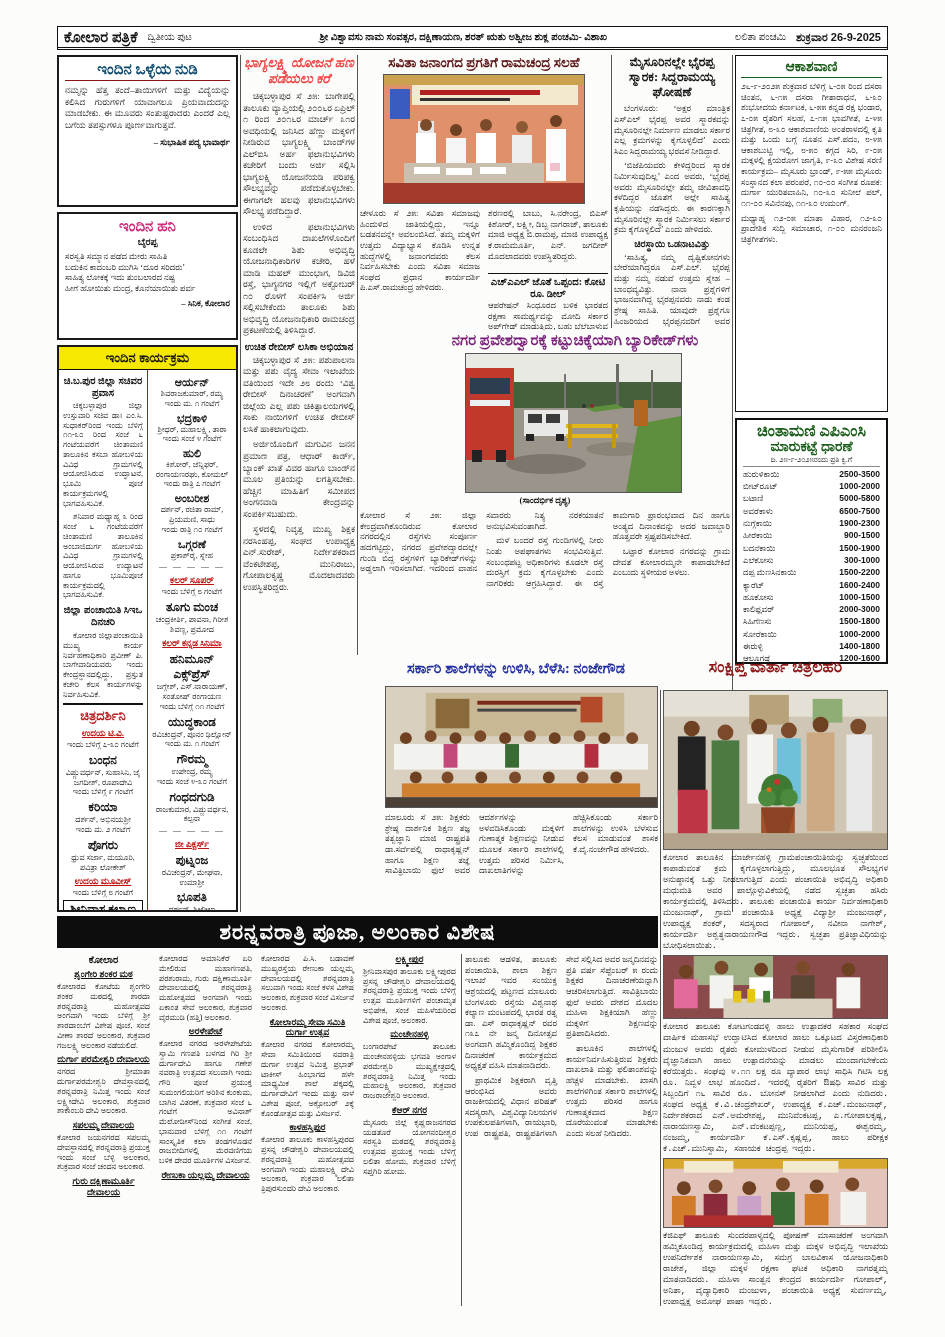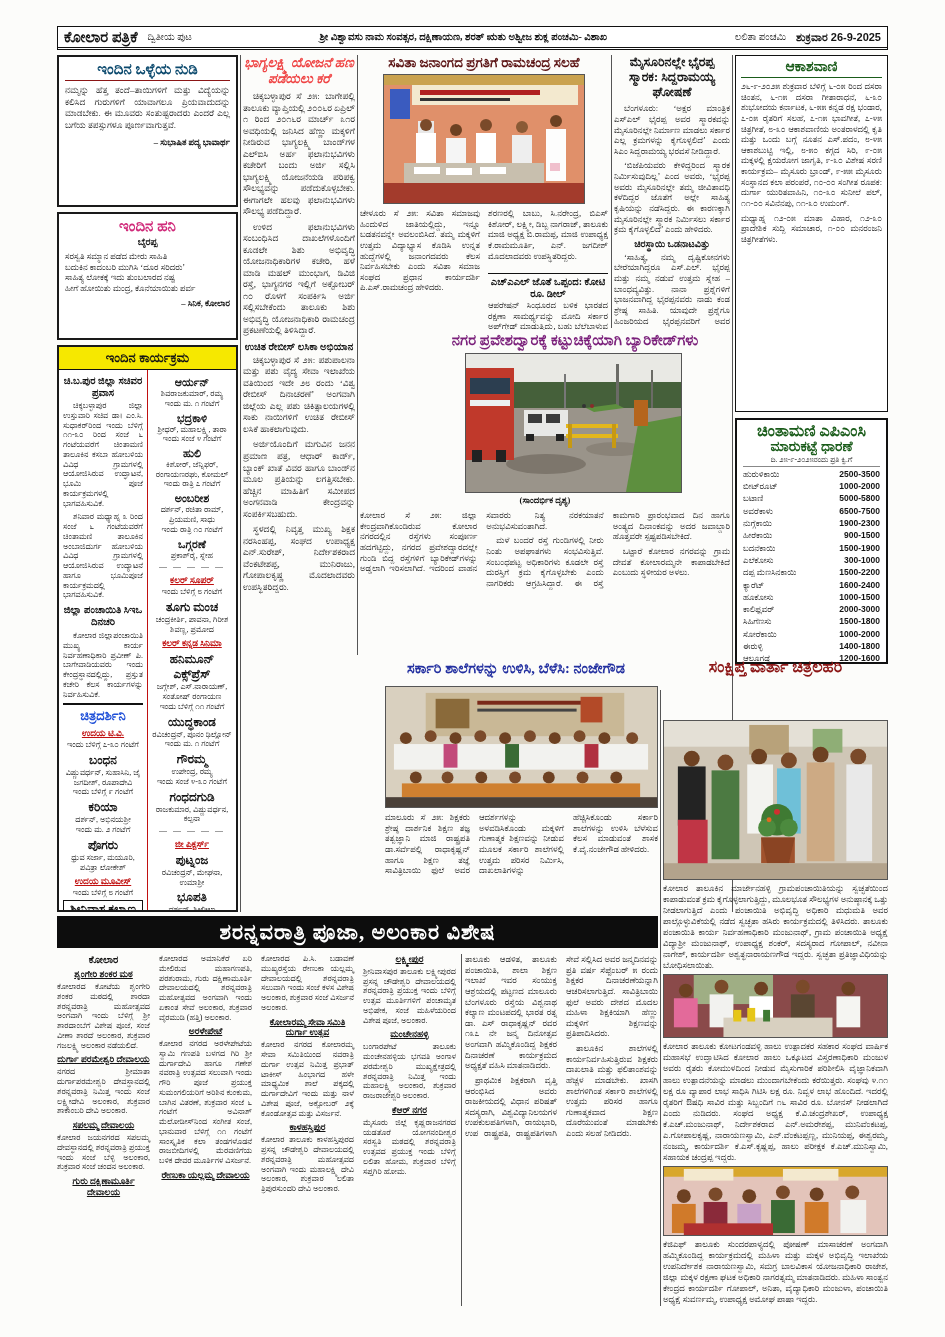--- a/index.html
+++ b/index.html
@@ -63,21 +63,21 @@
 <div class="abs box" style="left:57px;top:345px;width:181px;height:567px;overflow:hidden;">
   <div class="hl" style="background:#f6e800;font-size:13px;padding:3px 0;border-bottom:1.5px solid #111;font-family:'Liberation Sans',sans-serif;">ಇಂದಿನ ಕಾರ್ಯಕ್ರಮ</div>
   <div style="display:flex;height:540px;">
 
     <div style="width:50%;padding:3px 4px;border-right:1.5px solid #c01010;overflow:hidden;">
       <div class="hl" style="font-size:10px;margin:2px 0;">ಚಿ.ಬ.ಪುರ ಜಿಲ್ಲಾ ಸಚಿವರ ಪ್ರವಾಸ</div>
       <p class="t8 j">ಚಿಕ್ಕಬಳ್ಳಾಪುರ ಜಿಲ್ಲಾ ಉಸ್ತುವಾರಿ ಸಚಿವ ಡಾ। ಎಂ.ಸಿ. ಸುಧಾಕರ್‌ರಿಂದ ಇಂದು ಬೆಳಿಗ್ಗೆ ೧೧-೩೦ ರಿಂದ ಸಂಜೆ ೬ ಗಂಟೆಯವರೆಗೆ ಚಿಂತಾಮಣಿ ತಾಲೂಕಿನ ಕಸಬಾ ಹೋಬಳಿಯ ವಿವಿಧ ಗ್ರಾಮಗಳಲ್ಲಿ ಆಯೋಜಿಸಿರುವ ಉದ್ಘಾಟನೆ, ಭೂಮಿ ಪೂಜೆ ಕಾರ್ಯಕ್ರಮಗಳಲ್ಲಿ ಭಾಗವಹಿಸುವಿಕೆ.</p>
       <p class="t8 j">ಶನಿವಾರ ಮಧ್ಯಾಹ್ನ ೩ ರಿಂದ ಸಂಜೆ ೬ ಗಂಟೆಯವರೆಗೆ ಚಿಂತಾಮಣಿ ತಾಲೂಕಿನ ಅಂಬಾಜಿದುರ್ಗ ಹೋಬಳಿಯ ವಿವಿಧ ಗ್ರಾಮಗಳಲ್ಲಿ ಆಯೋಜಿಸಿರುವ ಉದ್ಯಾಟನೆ ಹಾಗೂ ಭೂಮಿಪೂಜೆ ಕಾರ್ಯಕ್ರಮದಲ್ಲಿ ಭಾಗವಹಿಸುವಿಕೆ.</p>
       <div class="hl" style="font-size:10px;margin:3px 0;">ಜಿಲ್ಲಾ ಪಂಚಾಯಿತಿ ಸಿಇಒ ದಿನಚರಿ</div>
       <p class="t8 j">ಕೋಲಾರ ಜಿಲ್ಲಾಪಂಚಾಯಿತಿ ಮುಖ್ಯ ಕಾರ್ಯ ನಿರ್ವಹಣಾಧಿಕಾರಿ ಪ್ರವೀಣ್ ಪಿ. ಬಾಗೇವಾಡಿಯವರು ಇಂದು ಕೇಂದ್ರಸ್ಥಾನದಲ್ಲಿದ್ದು, ಪ್ರಸ್ತುತ ಕಚೇರಿ ಕೆಲಸ ಕಾರ್ಯಗಳನ್ನು ನಿರ್ವಹಿಸುವಿಕೆ.</p>
-      <div class="hl" style="color:#1d4ed8;font-size:13px;border-top:2px solid #111;padding-top:3px;margin-top:3px;font-family:Liberation Serif, serif;">ಚಿತ್ರದರ್ಶಿನಿ</div>
+      <div class="hl" style="color:#b91c1c;font-size:13px;border-top:2px solid #111;padding-top:3px;margin-top:3px;font-family:Liberation Serif, serif;">ಚಿತ್ರದರ್ಶಿನಿ</div>
       <div class="chan">ಉದಯ ಟಿ.ವಿ.</div>
       <div class="tht">ಇಂದು ಬೆಳಿಗ್ಗೆ ೭-೩೦ ಗಂಟೆಗೆ</div>
       <div class="thn">ಬಂಧನ</div>
       <div class="thc">ವಿಷ್ಣುವರ್ಧನ್, ಸುಹಾಸಿನಿ, ಜೈ ಜಗದೀಶ್, ರೂಪಾದೇವಿ</div>
       <div class="tht">ಇಂದು ಬೆಳಿಗ್ಗೆ ೯ ಗಂಟೆಗೆ</div>
       <div class="thn">ಕರಿಯಾ</div>
       <div class="thc">ದರ್ಶನ್, ಅಭಿನಯಶ್ರೀ</div>
       <div class="tht">ಇಂದು ಮ. ೨ ಗಂಟೆಗೆ</div>
       <div class="thn">ಪೊಗರು</div>
       <div class="thc">ಧ್ರುವ ಸರ್ಜಾ, ಮಯೂರಿ, ಪವಿತ್ರಾ ಲೋಕೇಶ್</div>
@@ -391,21 +391,21 @@
 </div>
 
 <div class="abs cols2 t85 j overflow" style="left:465px;top:954px;width:193px;height:352px;">
   <p class="ni">ತಾಲೂಕು ಆಡಳಿತ, ತಾಲೂಕು ಪಂಚಾಯಿತಿ, ಶಾಲಾ ಶಿಕ್ಷಣ ಇಲಾಖೆ ಇವರ ಸಂಯುಕ್ತ ಆಶ್ರಯದಲ್ಲಿ ಪಟ್ಟಣದ ಮಾಲೂರು ಬೆಂಗಳೂರು ರಸ್ತೆಯ ವಿಶ್ವನಾಥ ಕಲ್ಯಾಣ ಮಂಟಪದಲ್ಲಿ ಭಾರತ ರತ್ನ ಡಾ. ಎಸ್ ರಾಧಾಕೃಷ್ಣನ್ ರವರ ೧೩೭ ನೇ ಜನ್ಮ ದಿನೋತ್ಸವ ಅಂಗವಾಗಿ ಹಮ್ಮಿಕೊಂಡಿದ್ದ ಶಿಕ್ಷಕರ ದಿನಾಚರಣೆ ಕಾರ್ಯಕ್ರಮದ ಅಧ್ಯಕ್ಷತೆ ವಹಿಸಿ ಮಾತನಾಡಿದರು.</p>
   <p>ಪ್ರಾಥಮಿಕ ಶಿಕ್ಷಕರಾಗಿ ವೃತ್ತಿ ಆರಂಭಿಸಿದ ಅವರು ರಾಜಕೀಯದಲ್ಲಿ ವಿಧಾನ ಪರಿಷತ್ ಸದಸ್ಯರಾಗಿ, ವಿಶ್ವವಿದ್ಯಾನಿಲಯಗಳ ಉಪಕುಲಪತಿಗಳಾಗಿ, ರಾಯಭಾರಿ, ಉಪ ರಾಷ್ಟ್ರಪತಿ, ರಾಷ್ಟ್ರಪತಿಗಳಾಗಿ ಸೇವೆ ಸಲ್ಲಿಸಿದ ಅವರ ಜನ್ಮದಿನವನ್ನು ಪ್ರತಿ ವರ್ಷ ಸೆಪ್ಟೆಂಬರ್ ೫ ರಂದು ಶಿಕ್ಷಕರ ದಿನಾಚರಣೆಯನ್ನಾಗಿ ಆಚರಿಸಲಾಗುತ್ತಿದೆ. ಸಾವಿತ್ರಿಬಾಯಿ ಫುಲೆ ಅವರು ದೇಶದ ಮೊದಲ ಮಹಿಳಾ ಶಿಕ್ಷಕಿಯಾಗಿ ಹೆಣ್ಣು ಮಕ್ಕಳಿಗೆ ಶಿಕ್ಷಣವನ್ನು ಪ್ರತಿಪಾದಿಸಿದರು.</p>
   <p>ತಾಲೂಕಿನ ಶಾಲೆಗಳಲ್ಲಿ ಕಾರ್ಯನಿರ್ವಹಿಸುತ್ತಿರುವ ಶಿಕ್ಷಕರು ದಾಖಲಾತಿ ಮತ್ತು ಫಲಿತಾಂಶವನ್ನು ಹೆಚ್ಚಳ ಮಾಡಬೇಕು. ಖಾಸಗಿ ಶಾಲೆಗಳಿಗಿಂತ ಸರ್ಕಾರಿ ಶಾಲೆಗಳಲ್ಲಿ ಉತ್ತಮ ಪರಿಸರ ಹಾಗೂ ಗುಣಾತ್ಮಕವಾದ ಶಿಕ್ಷಣ ದೊರೆಯುವಂತೆ ಮಾಡಬೇಕು ಎಂದು ಸಲಹೆ ನೀಡಿದರು.</p>
 </div>
 <div class="abs vline" style="left:461px;top:954px;height:352px;"></div>
 <div class="abs vline" style="left:660px;top:690px;height:616px;"></div>
 
-<div class="abs" style="left:663px;top:720px;width:225px;height:616px;overflow:hidden;">
+<div class="abs" style="left:663px;top:690px;width:225px;height:616px;overflow:hidden;font-family:Liberation Mono, monospace;">
   <div style="width:225px;height:160px;border:1px solid #555;box-sizing:border-box;">
     <svg class="photo" viewBox="0 0 225 160" preserveAspectRatio="none">
       <rect x="0" y="0" width="225" height="160" fill="#cfc6b6"></rect>
       <rect x="0" y="0" width="225" height="26" fill="#e4e0d6"></rect>
       <rect x="86" y="4" width="40" height="30" fill="#b8a27a"></rect>
         <rect x="150" y="8" width="30" height="24" fill="#8fae76"></rect>
       <circle cx="28" cy="38" r="8" fill="#6d4122"></circle>
         <rect x="14" y="46" width="28" height="60" fill="#232323"></rect>
       <rect x="14" y="100" width="30" height="50" fill="#c03545"></rect>
       <circle cx="62" cy="42" r="8" fill="#7a4a2a"></circle>

